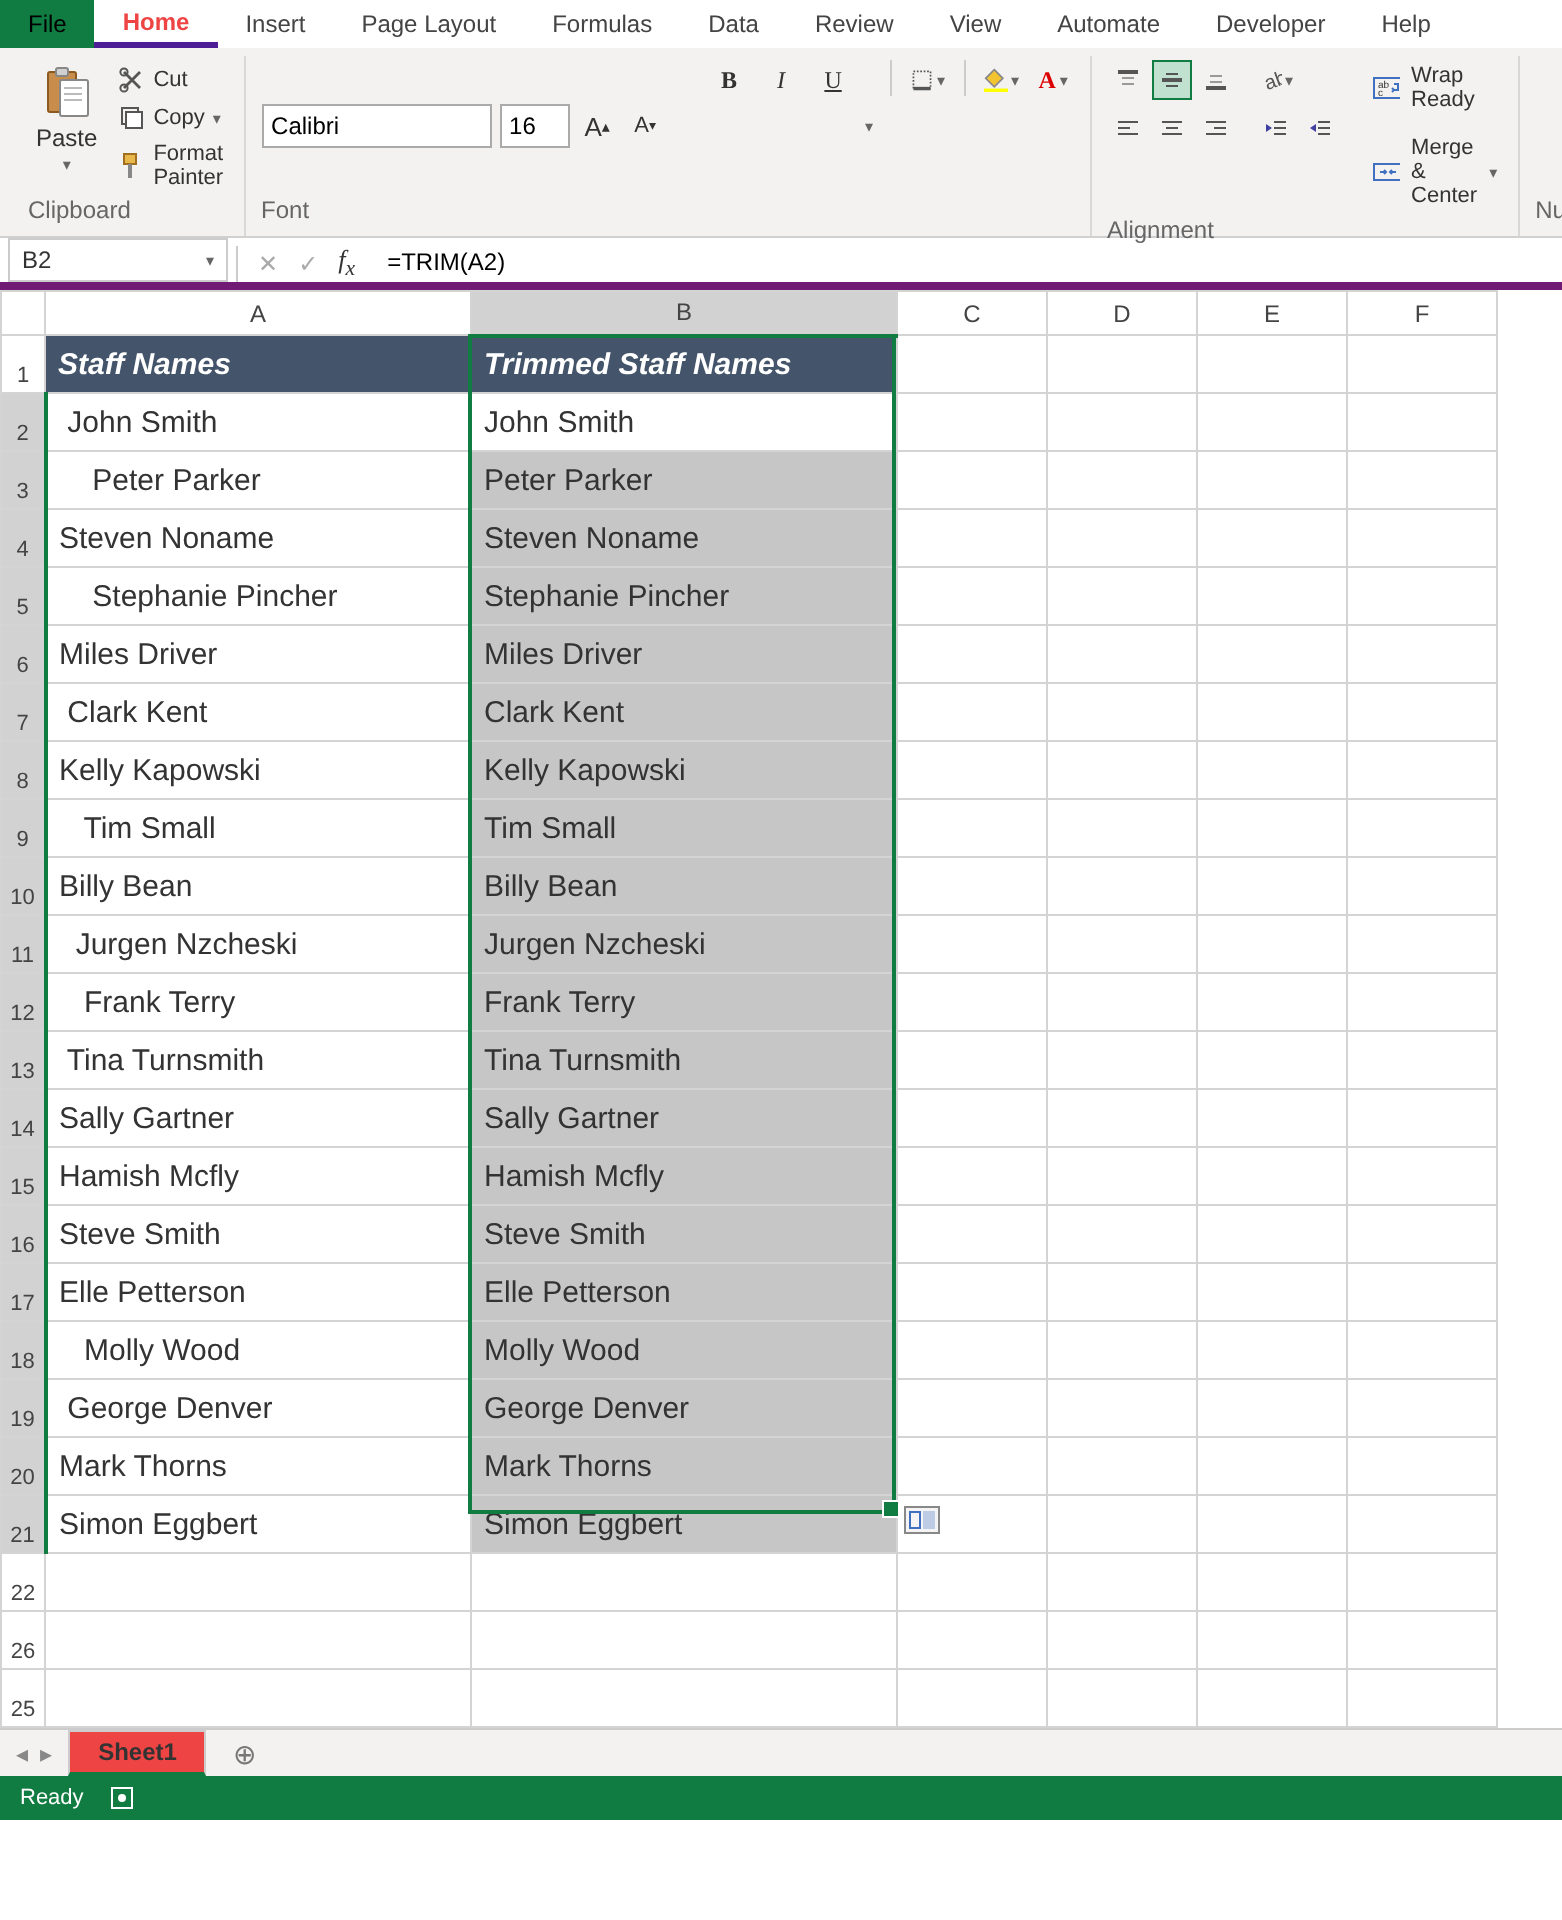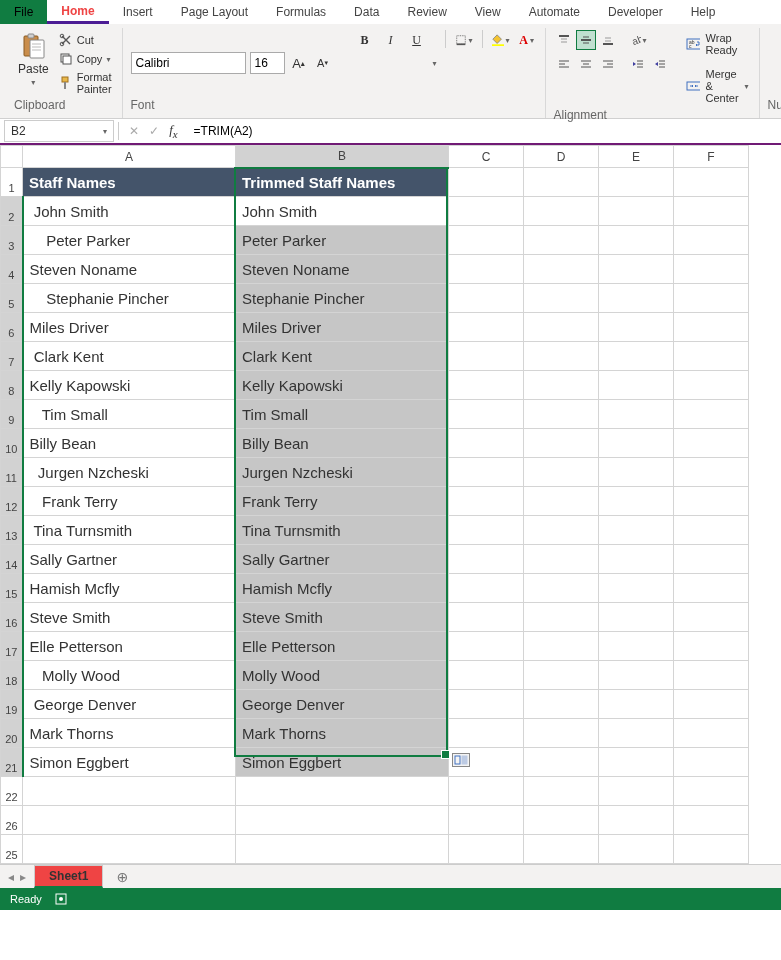--- a/index.html
+++ b/index.html
@@ -35,21 +35,21 @@
     
     .align-grid { display: flex; flex-direction: column; gap: 4px; }
     .align-row { display: flex; gap: 2px; }
     
     .merge-area { display: flex; flex-direction: column; justify-content: center; gap: 8px; }
     .wrap-btn, .merge-btn { display: flex; align-items: center; gap: 6px; font-size: 11px; cursor: pointer; padding: 2px 2px; }
     
     .number-fmt { width: 110px; height: 22px; border: 1px solid #aaa; background: #fff; padding: 2px 4px; font-size: 12px; }
     
     
-    .fbar { display: flex; align-items: center; border-bottom: 2px solid #701a75; height: 26px; background: #fff; }
+    .fbar { display: flex; align-items: flex-end; border-bottom: 4px solid #701a75; height: 26px; background: #fff; }
     .namebox { width: 110px; height: 22px; border: 1px solid #ccc; margin: 0 4px; padding: 2px 6px; font-size: 12px; display: flex; align-items: center; background: #fff; }
     .namebox-drop { margin-left: auto; font-size: 8px; color: #666; }
     .fbar-btns { display: flex; gap: 10px; padding: 0 10px; align-items: center; }
     .fx { font-style: italic; font-family: serif; font-size: 13px; }
     .formula-input { flex: 1; padding: 3px 6px; font-size: 12px; border: none; outline: none; }
     
     
     .grid-wrap { position: relative; }
     .grid { border-collapse: collapse; table-layout: fixed; }
     .grid th, .grid td { border: 1px solid #d4d4d4; background: #fff; }
@@ -57,21 +57,21 @@
     .colhdr { height: 22px; background: #f0f0f0; font-weight: 400; font-size: 12px; color: #444; text-align: center; }
     .colhdr.sel { background: #d2d2d2; border-bottom: 2px solid #107c41;}
     .rowhdr { width: 22px; background: #f0f0f0; font-weight: 400; font-size: 11px; color: #444; text-align: center; vertical-align: bottom; padding-bottom: 2px;}
     .rowhdr.sel { background: #d2d2d2; border-right: 2px solid #107c41;}
     
     .cell { height: 29px; padding: 3px 6px; font-size: 15px; vertical-align: middle; white-space: pre; overflow: hidden; }
     .col-A { width: 213px; }
     .col-B { width: 213px; }
     .col-C, .col-D, .col-E, .col-F { width: 75px; }
     
-    .hdr-cell { background: #44546a !important; color: #fff; font-weight: 600; }
+    .hdr-cell { background: #44546a !important; color: #fff; font-weight: 600; font-style: italic; }
     .cell.selrange { background: #c6c6c6 !important; }
     .selbox { position: absolute; left: 234px; top: 22px; width: 214px; height: 590px; border: 2px solid #107c41; pointer-events: none; }
     .selbox::after { content: ""; position: absolute; right: -4px; bottom: -4px; width: 7px; height: 7px; background: #107c41; border: 1px solid #fff; }
     
     .autofill-icon { position: absolute; left: 452px; top: 608px; width: 18px; height: 14px; border: 1px solid #888; background: #f4f4f4; font-size: 10px; display: flex; align-items: center; justify-content: center; cursor: pointer; }
     
     
     .sheet-bar { display: flex; align-items: center; background: #f3f2f1; border-top: 1px solid #ccc; height: 24px; }
     .sheet-nav { display: flex; gap: 6px; padding: 0 8px; color: #888; }
     .sheet-tab { background: #ef4444; border: 1px solid #ccc; border-bottom: 2px solid #107c41; padding: 3px 14px; font-size: 12px; font-weight: 600; cursor: pointer; }

